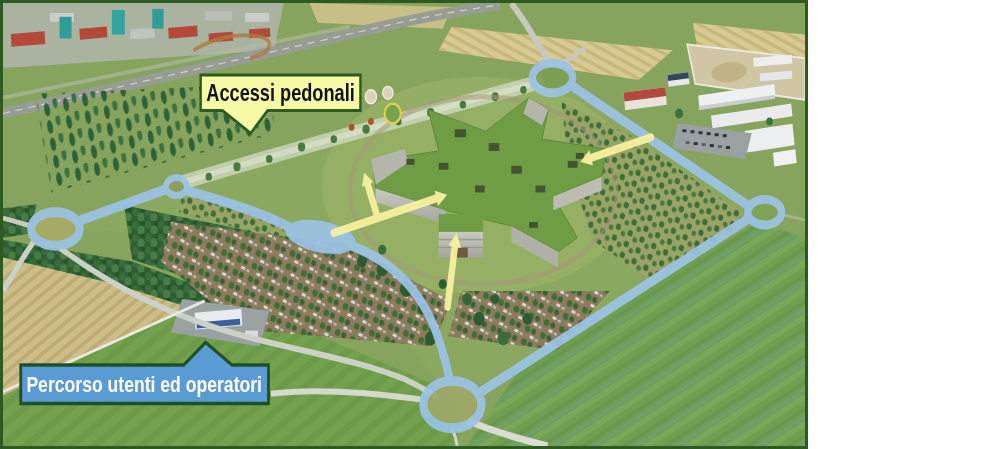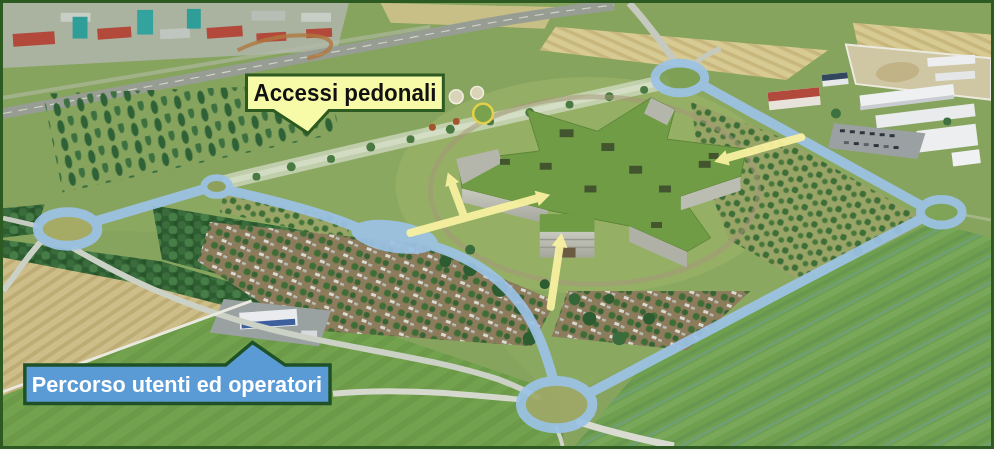--- a/index.html
+++ b/index.html
@@ -1,18 +1,18 @@
 <!DOCTYPE html>
 <html><head>
 <meta charset="utf-8">
 <style>
   html,body{margin:0;padding:0;background:#ffffff;}
   .frame{
     position:relative;
-    width:994px;height:449px;
+    width:808px;height:449px;
     box-sizing:border-box;
     border:3px solid #2D5A21;
     overflow:hidden;
     background:#c4b5fd;
   }
   .frame svg{position:absolute;left:0;top:0;width:100%;height:100%;display:block;}
   .callout-text-1{font:bold 24px "Liberation Sans", sans-serif;}
   .callout-text-2{font:bold 23px "Liberation Sans", sans-serif;}
 </style>
 </head>

